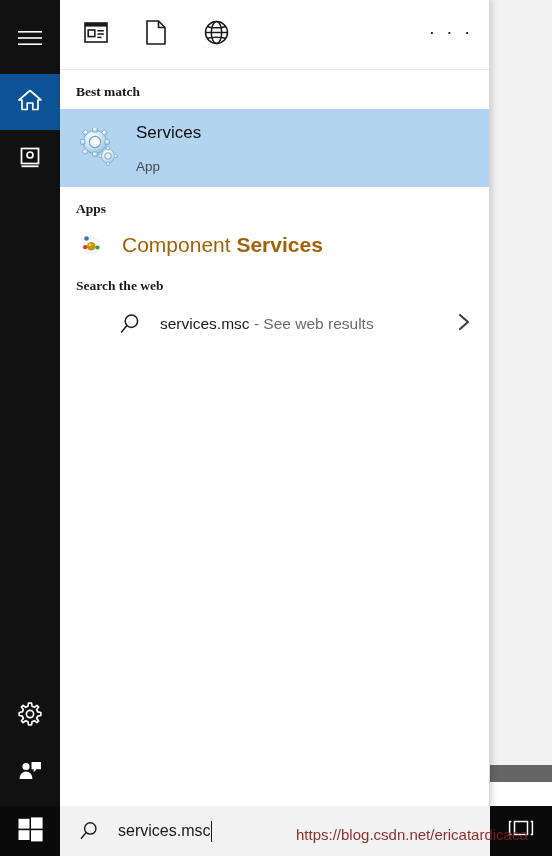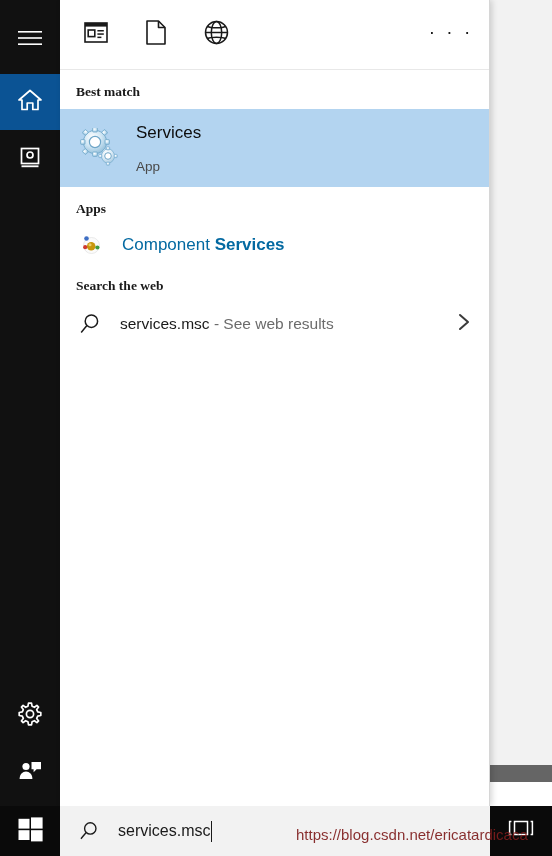--- a/index.html
+++ b/index.html
@@ -88,27 +88,28 @@
   .best-icon { width:40px; height:40px; flex:0 0 40px; margin-right:16px; }
   .best-text { display:flex; flex-direction:column; justify-content:center; }
   .best-title { font-size:17px; color:#0d0d0d; line-height:1.35; }
   .best-sub { font-size:13.5px; color:#4a4a4a; margin-top:14px; }
 
   
   .app-row {
     height:38px; display:flex; align-items:center; padding-left:20px;
   }
   .app-icon { width:22px; height:22px; flex:0 0 22px; margin-right:20px; }
-  .app-label { font-size:17px; color:#0369a1; }
+  .app-label { font-size:21px; color:#a16207; }
   .app-label b { font-weight:bold; }
 
   
   .web-row {
     height:42px; display:flex; align-items:center; padding-left:18px;
     padding-right:18px;
+    margin-left:40px;
   }
   .web-icon { width:24px; height:24px; flex:0 0 24px; margin-right:18px; }
   .web-label { font-size:15.5px; color:#1a1a1a; flex:1; }
   .web-label .sub { color:#6b6b6b; }
   .web-chevron { color:#3a3a3a; flex:0 0 auto; }
 
   
   .searchbar {
     position:absolute; left:60px; top:806px; width:430px; height:50px;
     background:#f2f2f2;

